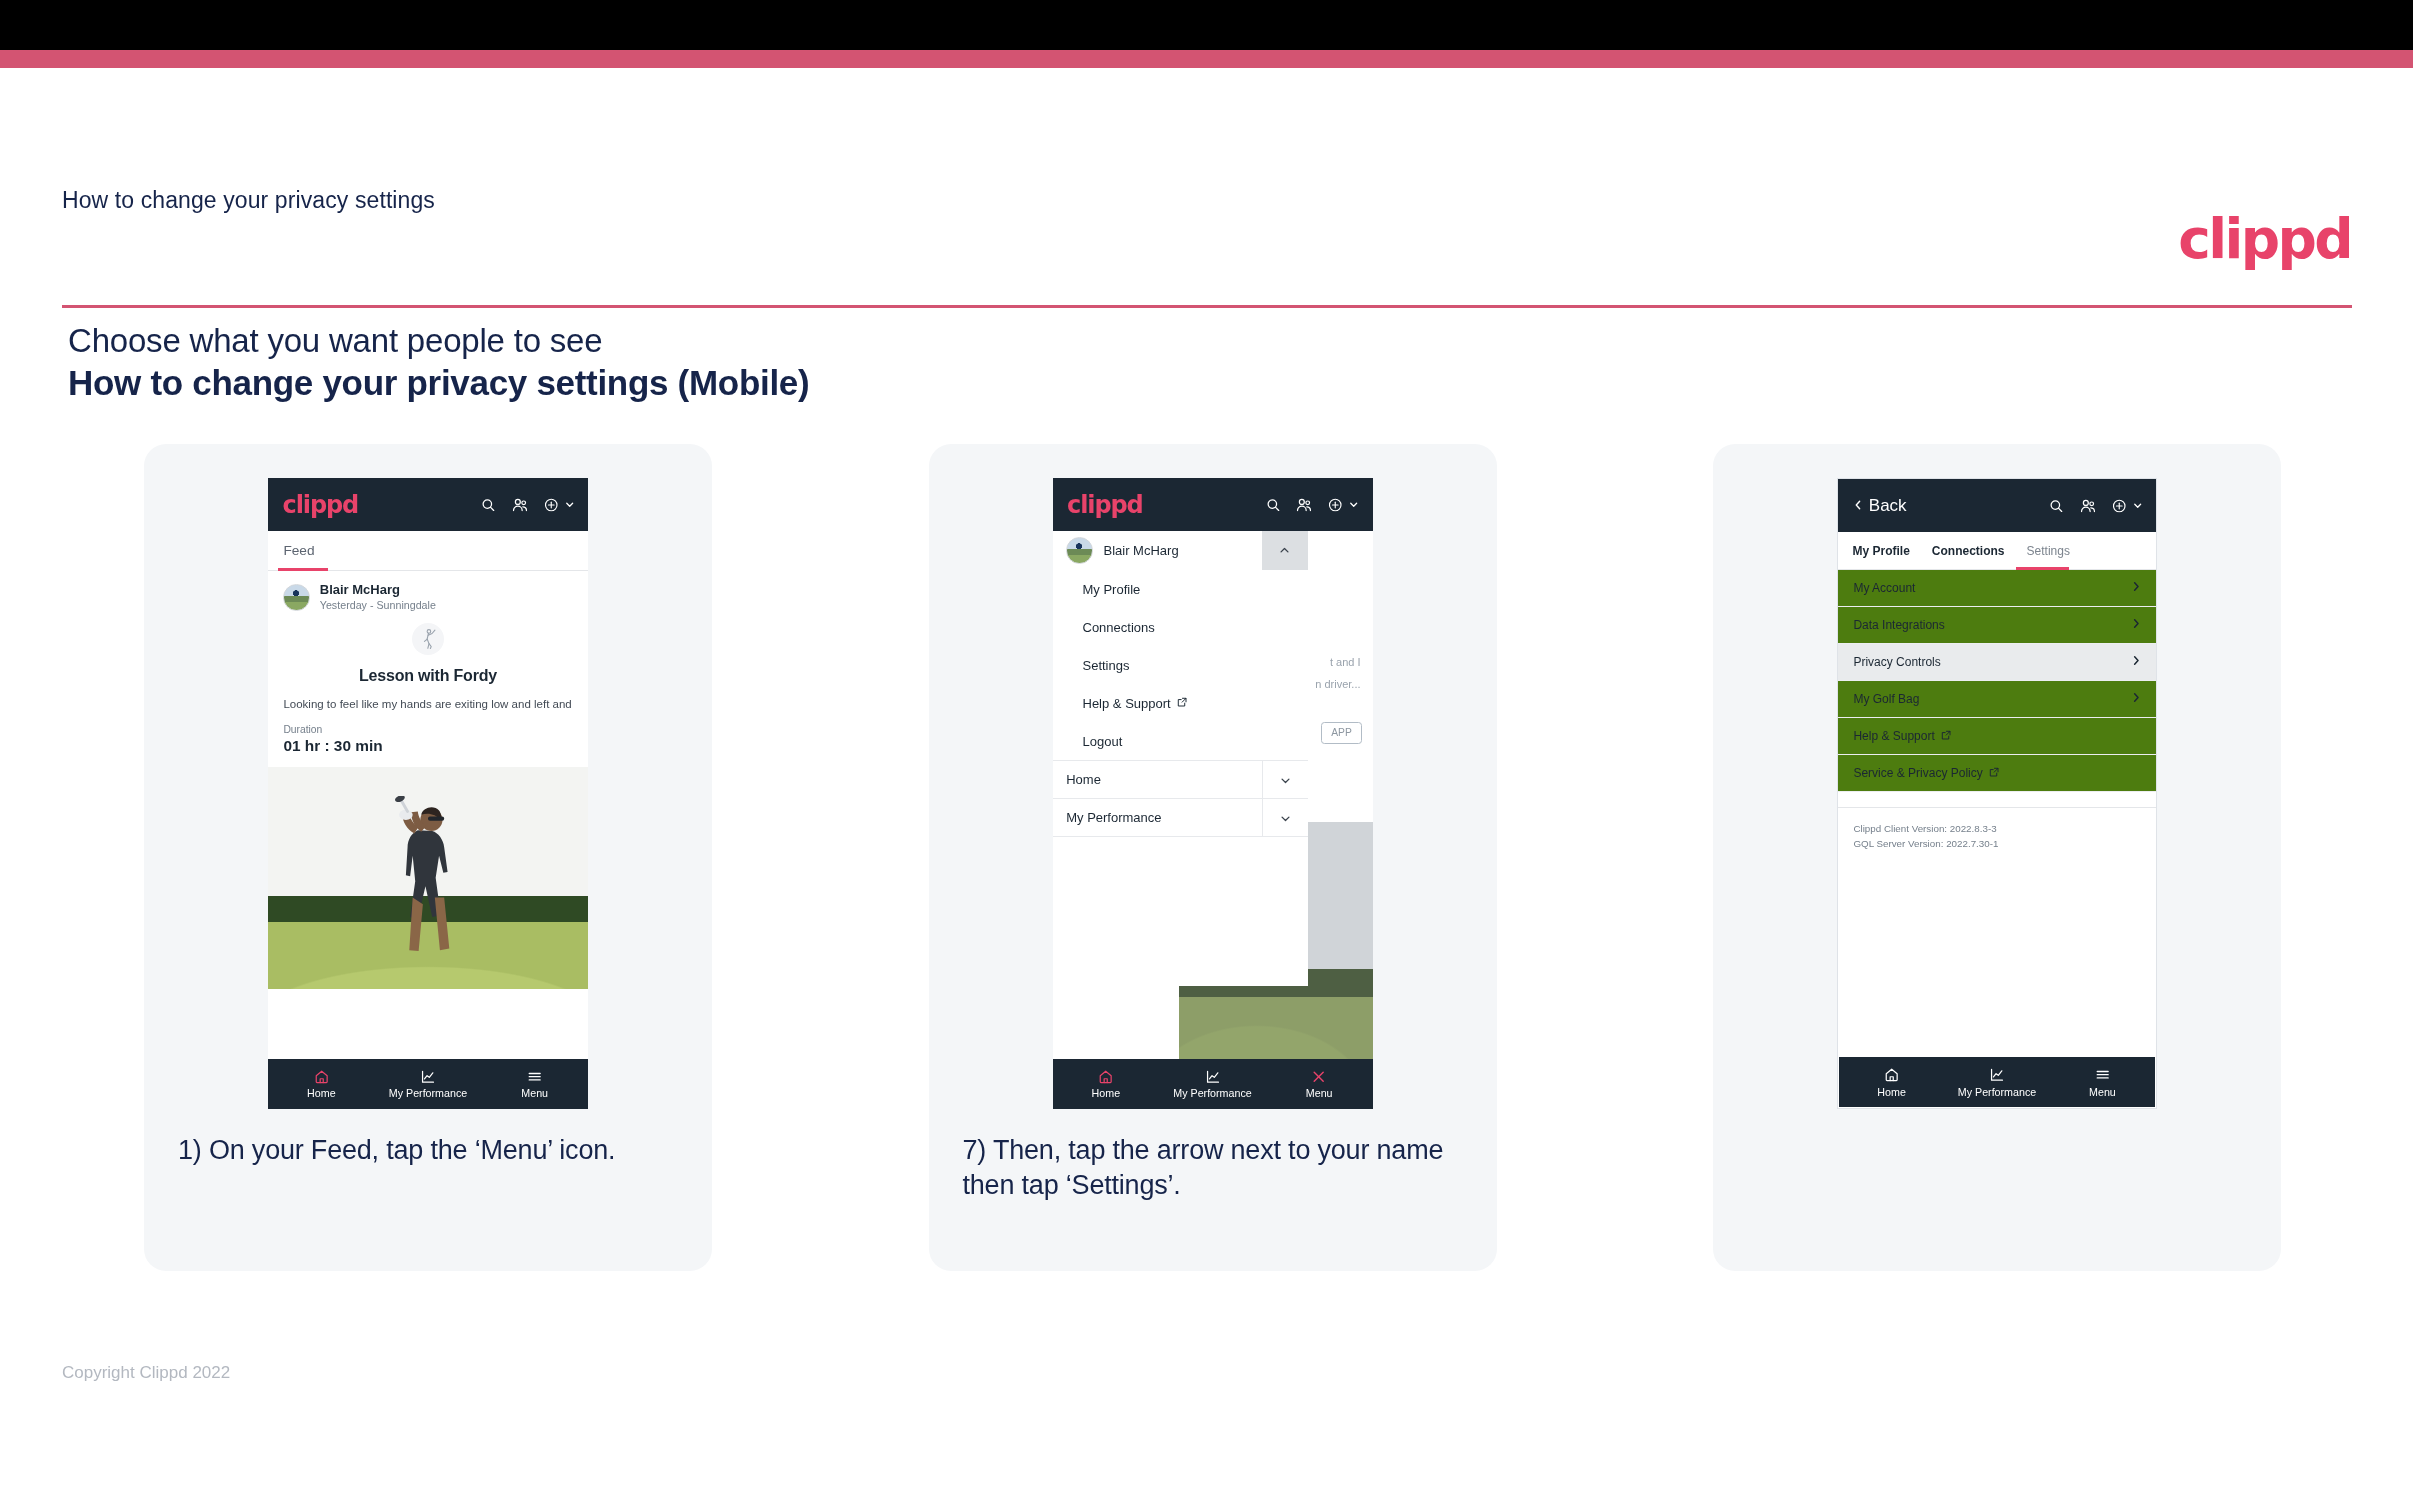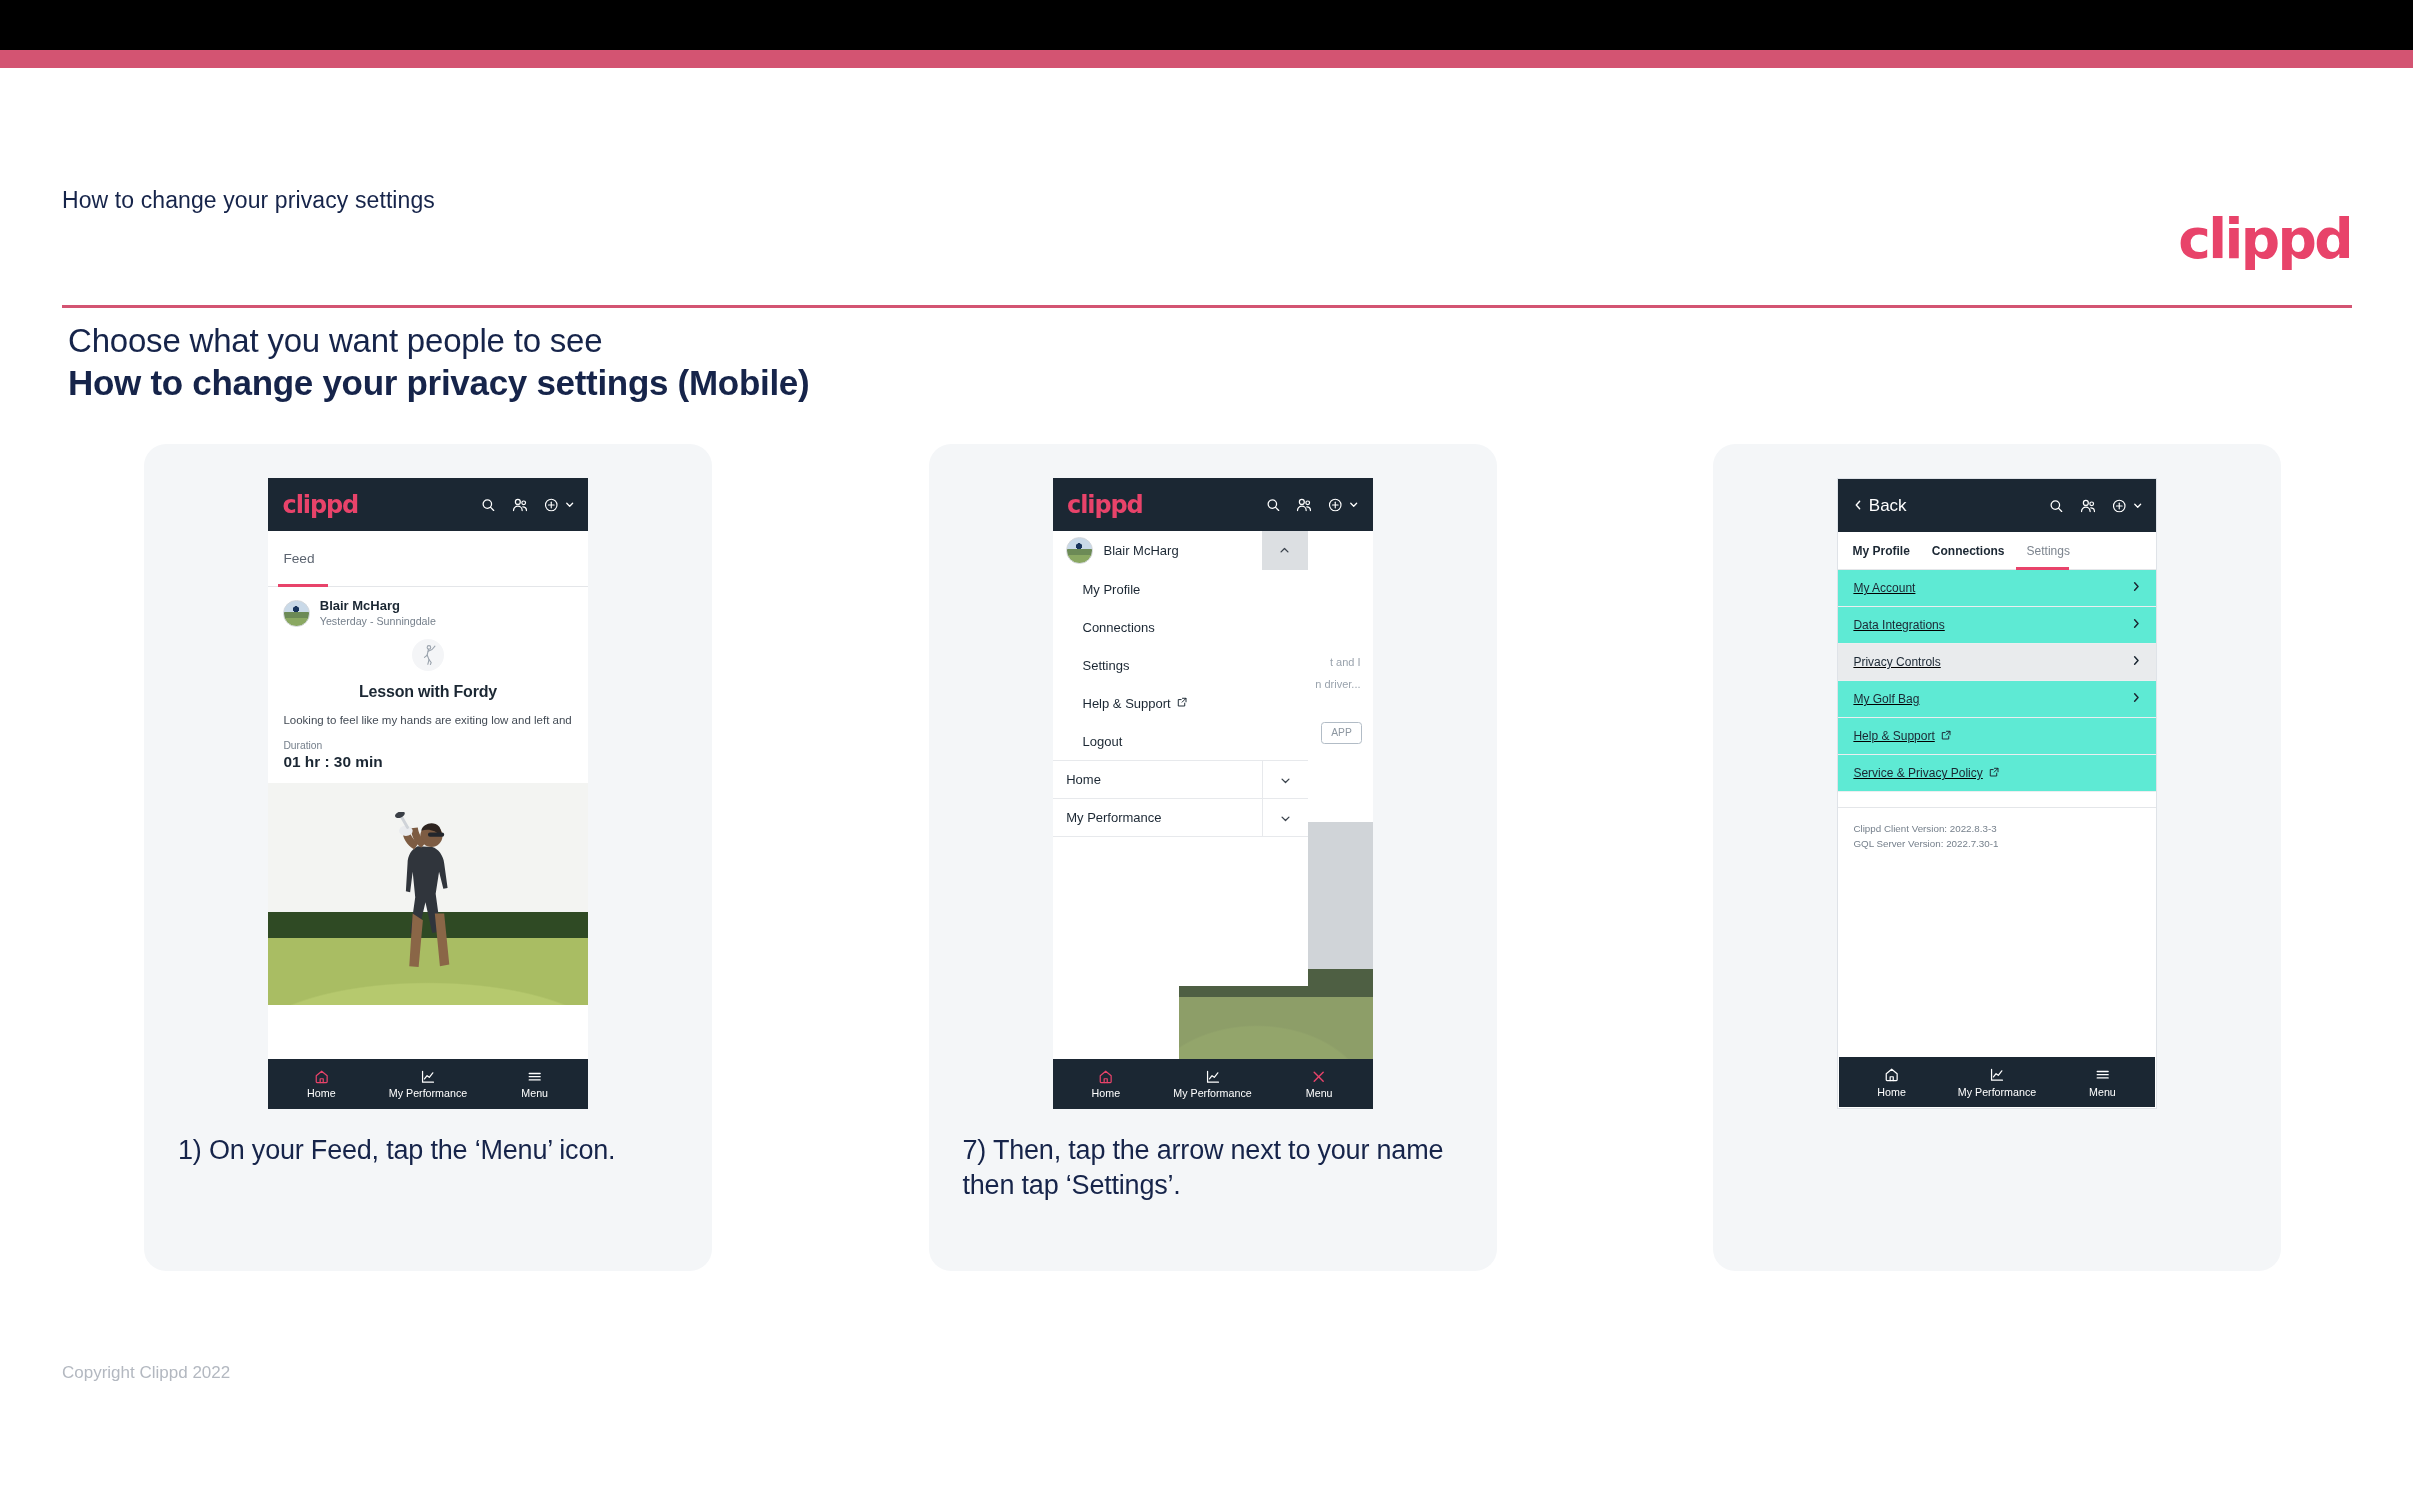--- a/index.html
+++ b/index.html
@@ -89,21 +89,21 @@
     color:#ffffff; font-size:17px; font-weight:400;
   }
   .app-bar .bar-icons {
     position:absolute; right:13.7px; top:50%; transform:translateY(-50%);
     display:flex; align-items:center; gap:16px;
   }
   .bar-icons svg { display:block; }
 
   
   .tabstrip {
-    height:56px; background:#ffffff; position:relative;
+    height:40px; background:#ffffff; position:relative;
     display:flex; align-items:center; padding:0 15.4px;
     border-bottom:0.9px solid #e4e6e9;
   }
   .tabstrip .tablabel { font-size:13.7px; color:#5c6470; }
   .tabstrip .tabunderline {
     position:absolute; left:10.3px; bottom:-0.9px; width:50px; height:2.6px; background:#e8436a;
   }
   .post { padding:11px 15.4px 0 15.4px; background:#fff; }
   .post-head { display:flex; align-items:center; gap:9.4px; }
   .avatar-photo {
@@ -204,21 +204,21 @@
 
   
   .tabs3 {
     height:38px; background:#ffffff; display:flex; align-items:center;
     gap:22px; padding:0 14.5px; position:relative;
     border-bottom:0.9px solid #e4e6e9;
   }
   .tabs3 .t { font-size:12px; color:#1b2733; font-weight:700; }
   .tabs3 .t.muted { color:#7c848e; font-weight:400; }
   .tabs3 .ul3 { position:absolute; bottom:-0.9px; height:2.6px; background:#e8436a; }
-  .settings-list { background:#5eead4;text-decoration:underline; }
+  .settings-list { background:#4d7c0f; }
   .srow {
     height:37px; display:flex; align-items:center; padding:0 15.4px 0 15.4px;
     font-size:12px; color:#1b2733; border-bottom:0.9px solid #eceef0;
     position:relative; gap:6px;
   }
   .srow.active { background:#e9ebed; }
   .srow .chev-r { position:absolute; right:14.5px; top:50%; transform:translateY(-50%); }
   .version-block {
     margin-top:14.5px; padding:13px 15.4px 0 15.4px; border-top:0.9px solid #e4e6e9;
     font-size:9.8px; color:#76808c; line-height:1.55;

